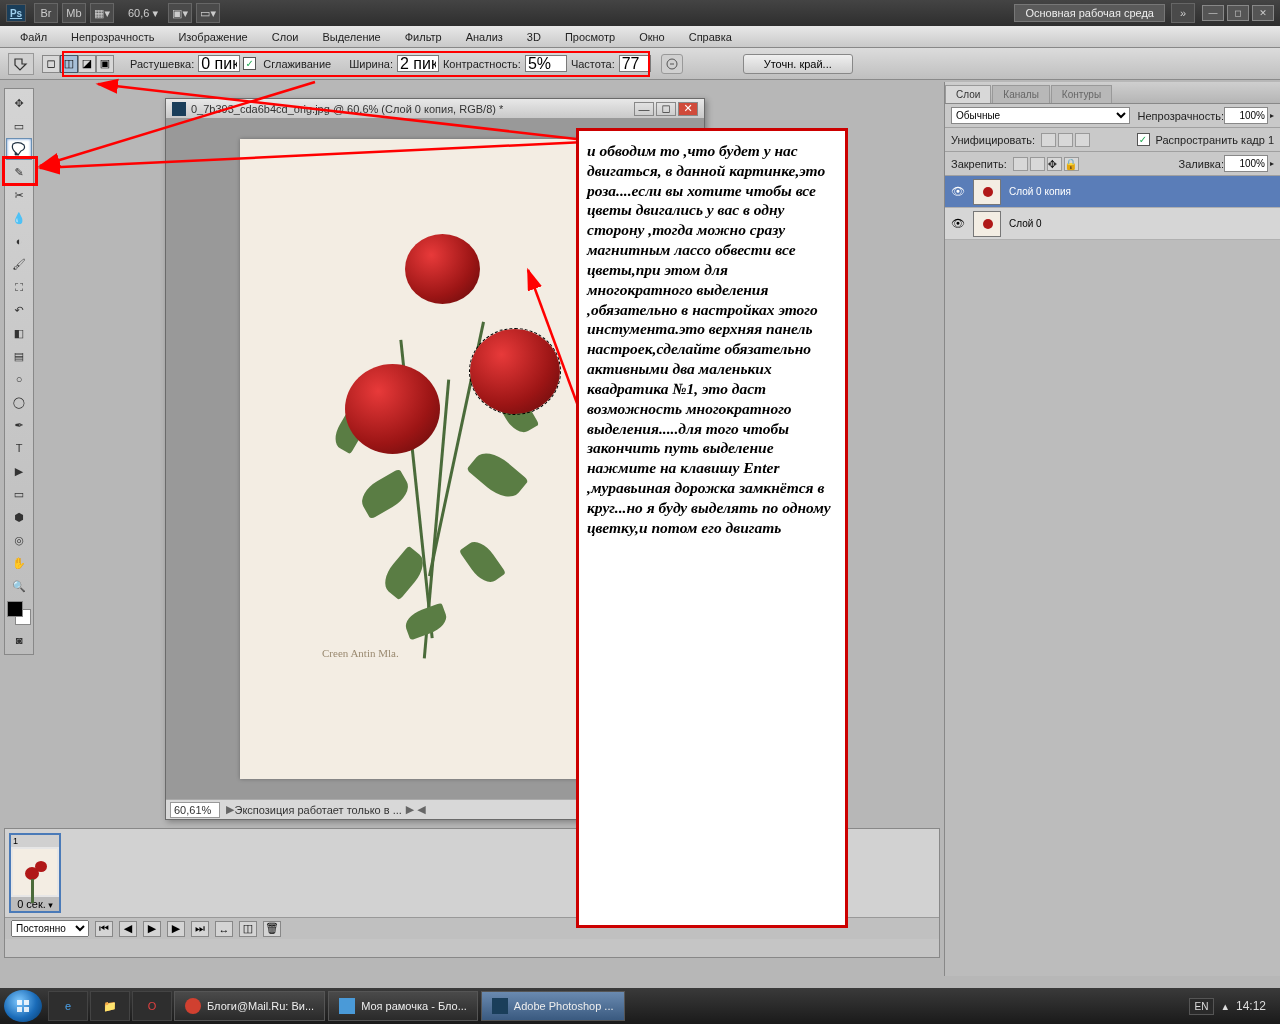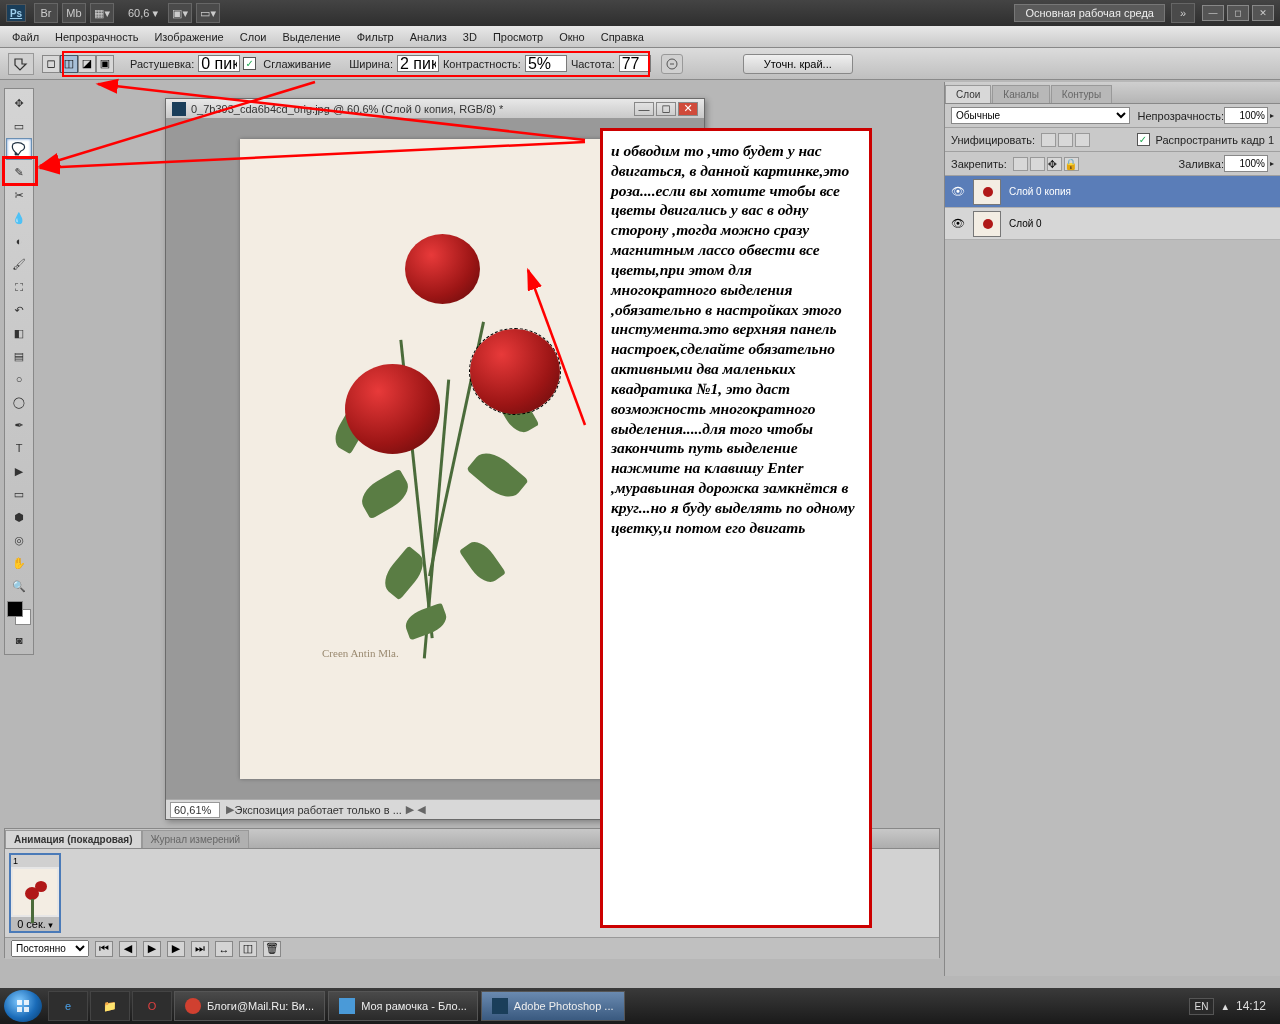--- a/index.html
+++ b/index.html
@@ -9,21 +9,21 @@
 .app-bar { height: 26px; background: linear-gradient(#444,#2e2e2e); display: flex; align-items: center; padding: 0 6px; color: #ccc; }
 .app-bar .ps-logo { width: 20px; height: 18px; background:#1a3e5a; color:#9ecfed; display:flex; align-items:center; justify-content:center; font-weight:bold; font-size:10px; border:1px solid #555; margin-right:8px;text-decoration:underline;}
 .app-bar .tbtn { width: 24px; height: 20px; background:#4a4a4a; border:1px solid #666; margin-right:4px; display:flex; align-items:center; justify-content:center; color:#ccc;}
 .app-bar .zoom { margin: 0 10px; color:#ccc; font-size:11px;}
 .app-bar .spacer { flex:1; }
 .app-bar .workspace { background:#5a5a5a; border:1px solid #777; padding:2px 10px; color:#eee; font-size:11px; margin-right:6px;}
 .app-bar .win-ctrl { width:22px; height:16px; border:1px solid #888; background:#555; margin-left:3px; display:flex; align-items:center; justify-content:center; color:#ccc; font-size:9px;}
 
 
 .menu-bar { height: 22px; background: linear-gradient(#e8e8e8,#c9c9c9); border-bottom:1px solid #888; display:flex; align-items:center; padding: 0 4px;}
-.menu-bar span { padding: 3px 8px; color:#222; cursor:default;}
+.menu-bar span { padding: 3px 8px; color:#222; cursor:default;margin-left:8px;}
 
 
 .options-bar { height: 32px; background: linear-gradient(#dcdcdc,#bfbfbf); border-bottom:1px solid #8a8a8a; display:flex; align-items:center; padding: 0 8px; position:relative;}
 .options-highlight { position:absolute; top:3px; left:62px; width:588px; height:26px; border:2px solid red; pointer-events:none;}
 .opt-tool { width:26px; height:22px; background:#d0d0d0; border:1px solid #999; margin-right:8px; display:flex; align-items:center; justify-content:center;}
 .opt-sel-group { display:flex; margin-right:12px;}
 .opt-sel { width:18px; height:18px; border:1px solid #888; background:#d8d8d8; display:flex; align-items:center; justify-content:center;}
 .opt-sel.active { background:#a8c0d8; border-color:#456;}
 .opt-label { color:#222; margin: 0 4px;}
 .opt-input { width:42px; height:17px; background:#fff; border:1px solid #7a7a7a; padding:0 2px; font-size:16px;}
@@ -50,21 +50,21 @@
 .rose-image { width:390px; height:640px; background:#f3ede3; position:relative; box-shadow:0 0 4px rgba(0,0,0,.3);}
 .doc-status { height:20px; background:#d8d8d8; border-top:1px solid #aaa; display:flex; align-items:center; padding:0 4px; font-size:10px; color:#333;}
 .doc-status .zoom-box { width:50px; border:1px solid #999; background:#fff; padding:1px 3px; margin-right:6px;}
 
 
 .stem { position:absolute; background:#4a6b3a; }
 .leaf { position:absolute; background:#5a7d44; border-radius: 50% 10% 50% 10%; transform-origin:center;}
 .rose { position:absolute; border-radius:50%; background: radial-gradient(circle at 35% 30%, #e83a3a, #9c1515 60%, #5c0a0a);}
 
 
-.annotation-box { position:absolute; left:600px; top:128px; width:272px; height:800px; border:3px solid #c00; background:#fff; padding:10px 8px; z-index:20;}
+.annotation-box { position:absolute; left:576px; top:128px; width:272px; height:800px; border:3px solid #c00; background:#fff; padding:10px 8px; z-index:20;}
 .annotation-box p { font-family: Georgia, 'Times New Roman', serif; font-style: italic; font-weight: bold; font-size: 15.5px; line-height: 1.28; color:#000; }
 .arrow-svg { position:absolute; pointer-events:none; z-index:15;}
 
 
 .right-dock { position:absolute; right:0; top:82px; width:336px; bottom:48px; background:#bcbcbc; border-left:1px solid #888;}
 .panel-tabs { height:22px; background:linear-gradient(#cfcfcf,#b5b5b5); border-bottom:1px solid #888; display:flex; align-items:flex-end;}
 .panel-tab { padding:3px 10px; background:#d8d8d8; border:1px solid #999; border-bottom:none; font-size:10px; color:#333; margin-right:1px;}
 .panel-tab.inactive { background:#b8b8b8; color:#666;}
 .panel-row { height:24px; background:#c9c9c9; border-bottom:1px solid #a0a0a0; display:flex; align-items:center; padding:0 6px; font-size:10px; color:#222;}
 .panel-row select, .panel-row input { font-size:10px; height:17px;}
@@ -315,24 +315,20 @@
       <div class="layer-eye">👁</div>
       <div class="layer-thumb">
           <div class="mini-rose"></div>
         </div>
       <span class="layer-name">Слой 0</span>
     </div>
   </div>
 </div>
 
 <div class="anim-panel">
-  <div class="anim-tabs">
-    <div class="anim-tab">Анимация (покадровая)</div>
-    <div class="anim-tab inactive">Журнал измерений</div>
-  </div>
   <div class="anim-frames">
     <div class="frame sel">
       <div class="frame-num">1</div>
       <div class="frame-img">
         <div style="position:absolute; left:12px; top:18px; width:14px; height:13px; border-radius:50%; background:#b01818;"></div>
         <div style="position:absolute; left:22px; top:12px; width:12px; height:11px; border-radius:50%; background:#b01818;"></div>
         <div style="position:absolute; left:18px; top:30px; width:3px; height:24px; background:#4a6b3a;"></div>
       </div>
       <div class="frame-time"><span>0 сек.</span> ▾</div>
     </div>

